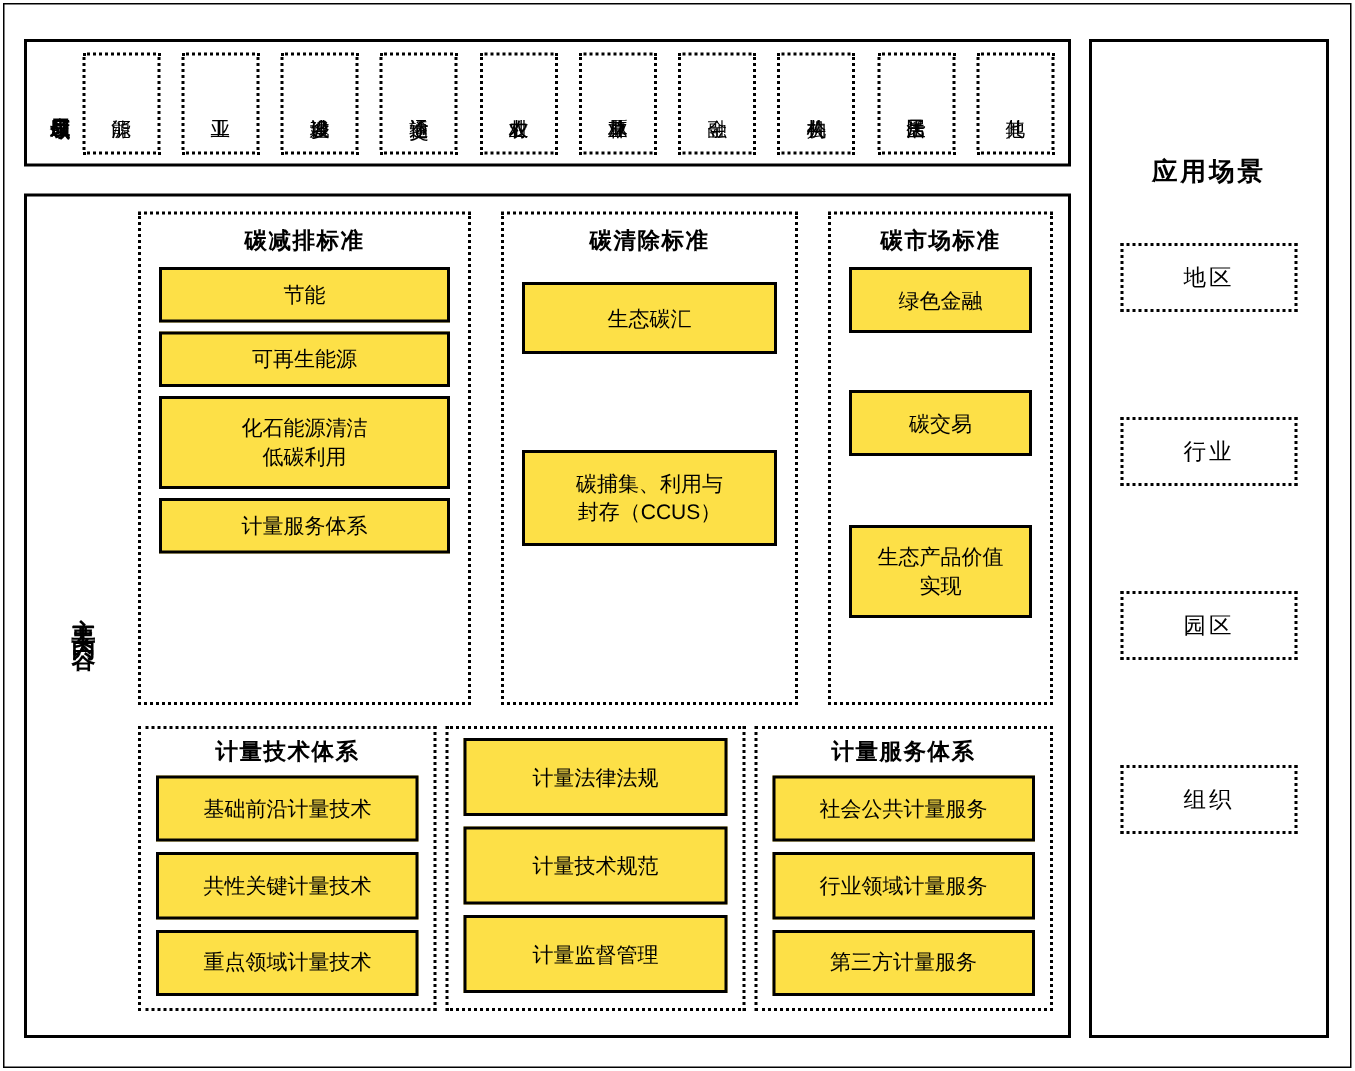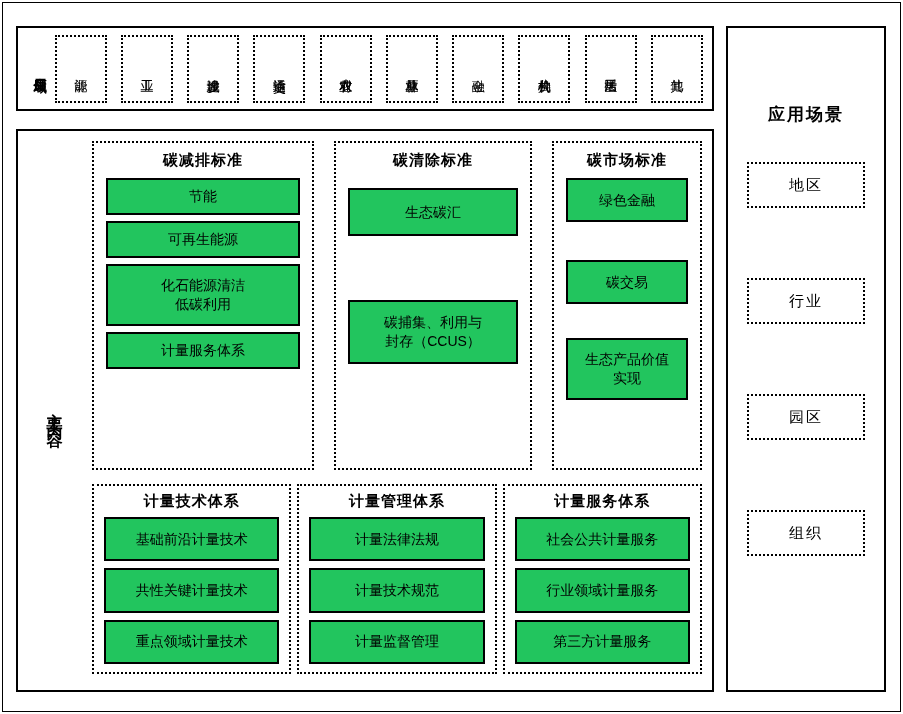--- a/index.html
+++ b/index.html
@@ -146,39 +146,39 @@
   .cell {
     border: 2px solid #000;
     box-sizing: border-box;
     display: flex;
     align-items: center;
     justify-content: center;
     text-align: center;
     font-size: 14px;
     line-height: 1.35;
     padding: 4px 16px;
-    background: #22c55e;
+    background: #fde047;
   }
 
   .g-reduction { flex: 0 0 222px; }
   .g-reduction .cell { margin-bottom: 6px; }
   .g-reduction .cell.c1 { height: 37px; }
   .g-reduction .cell.c2 { height: 37px; }
   .g-reduction .cell.c3 { height: 62px; }
   .g-reduction .cell.c4 { height: 62px; }
   .g-reduction .cell.c5 { height: 37px; margin-bottom: 0; }
 
   .g-removal { flex: 0 0 198px; }
   .g-removal .cell.c1 { height: 48px; margin-top: 10px; }
   .g-removal .cell.c2 { height: 64px; margin-top: 64px; }
 
   .g-market { flex: 1; }
   .g-market .cell.c1 { height: 44px; }
   .g-market .cell.c2 { height: 44px; margin-top: 38px; }
-  .g-market .cell.c3 { height: 62px; margin-top: 34px; }
+  .g-market .cell.c3 { height: 62px; margin-top: 46px; }
 
   
   .row-bottom {
     display: flex;
     gap: 6px;
     height: 190px;
     margin-top: 14px;
   }
   .sys {
     border: 2px dotted #000;
@@ -313,21 +313,20 @@
         <div class="row-bottom">
 
           <div class="sys">
             <div class="sys-title">计量技术体系</div>
             <div class="cell">基础前沿计量技术</div>
             <div class="cell">共性关键计量技术</div>
             <div class="cell">重点领域计量技术</div>
           </div>
 
           <div class="sys">
-            <div class="sys-title">计量管理体系</div>
             <div class="cell">计量法律法规</div>
             <div class="cell">计量技术规范</div>
             <div class="cell">计量监督管理</div>
           </div>
 
           <div class="sys">
             <div class="sys-title">计量服务体系</div>
             <div class="cell">社会公共计量服务</div>
             <div class="cell">行业领域计量服务</div>
             <div class="cell">第三方计量服务</div>

